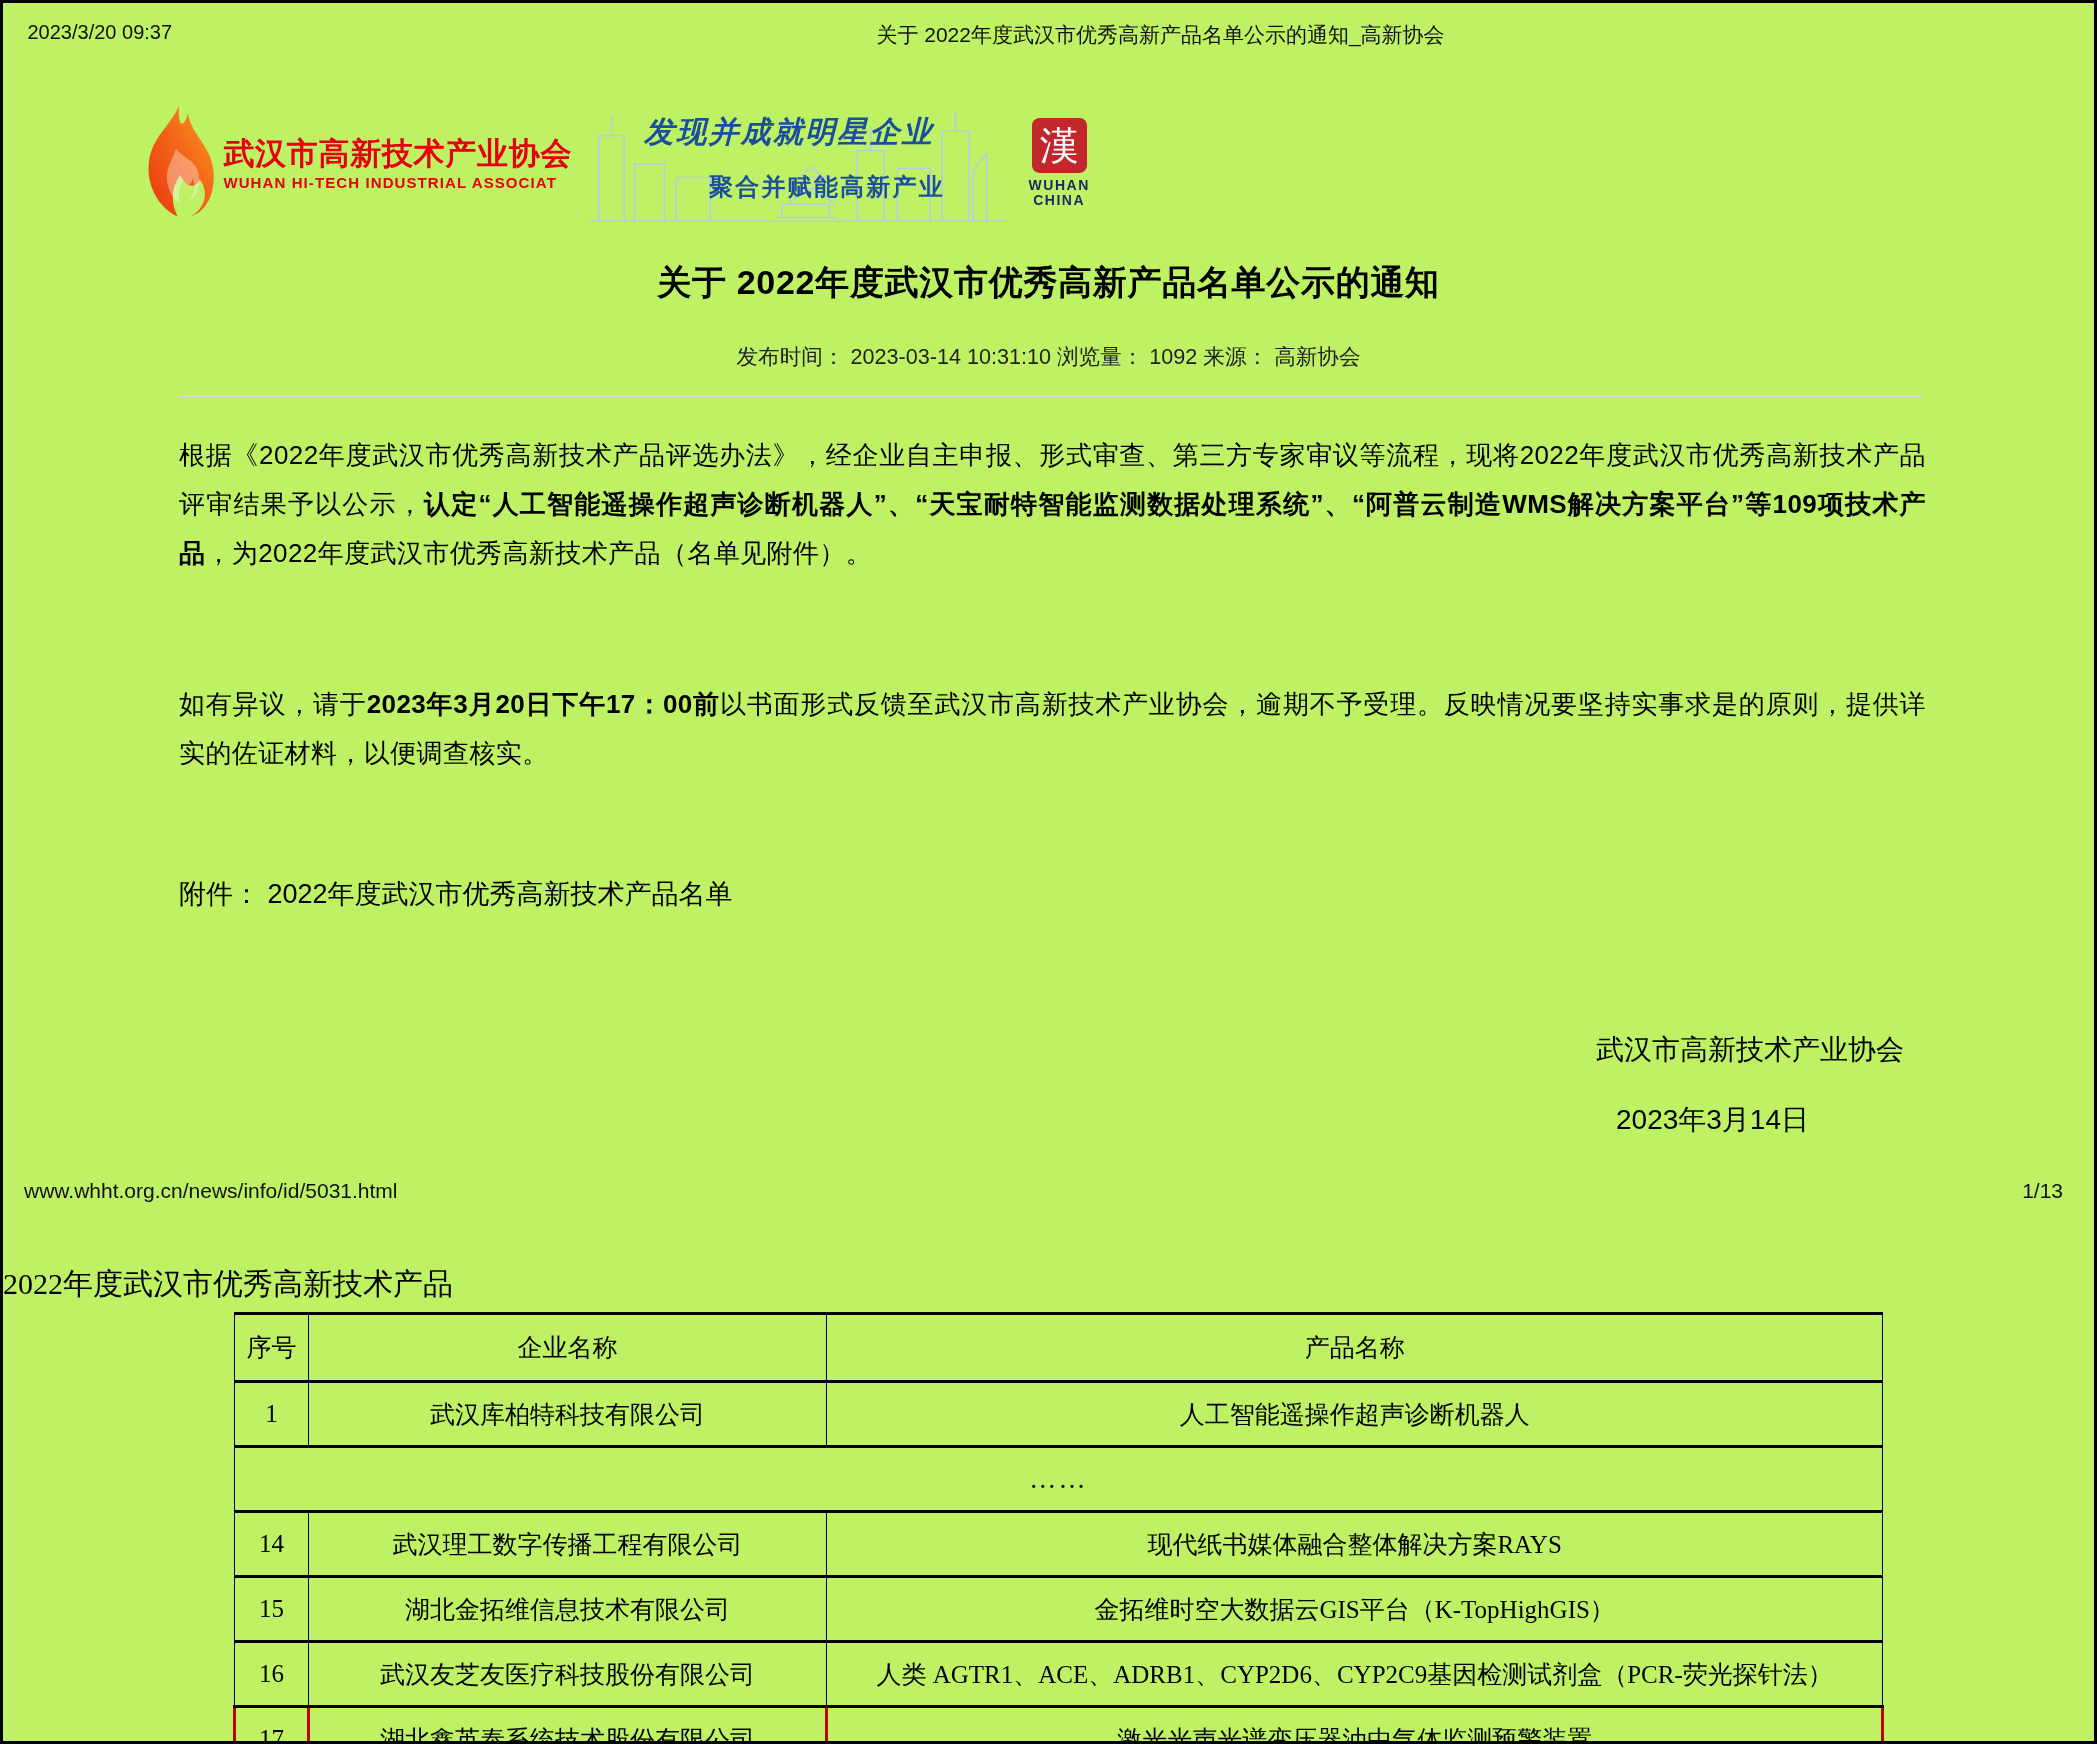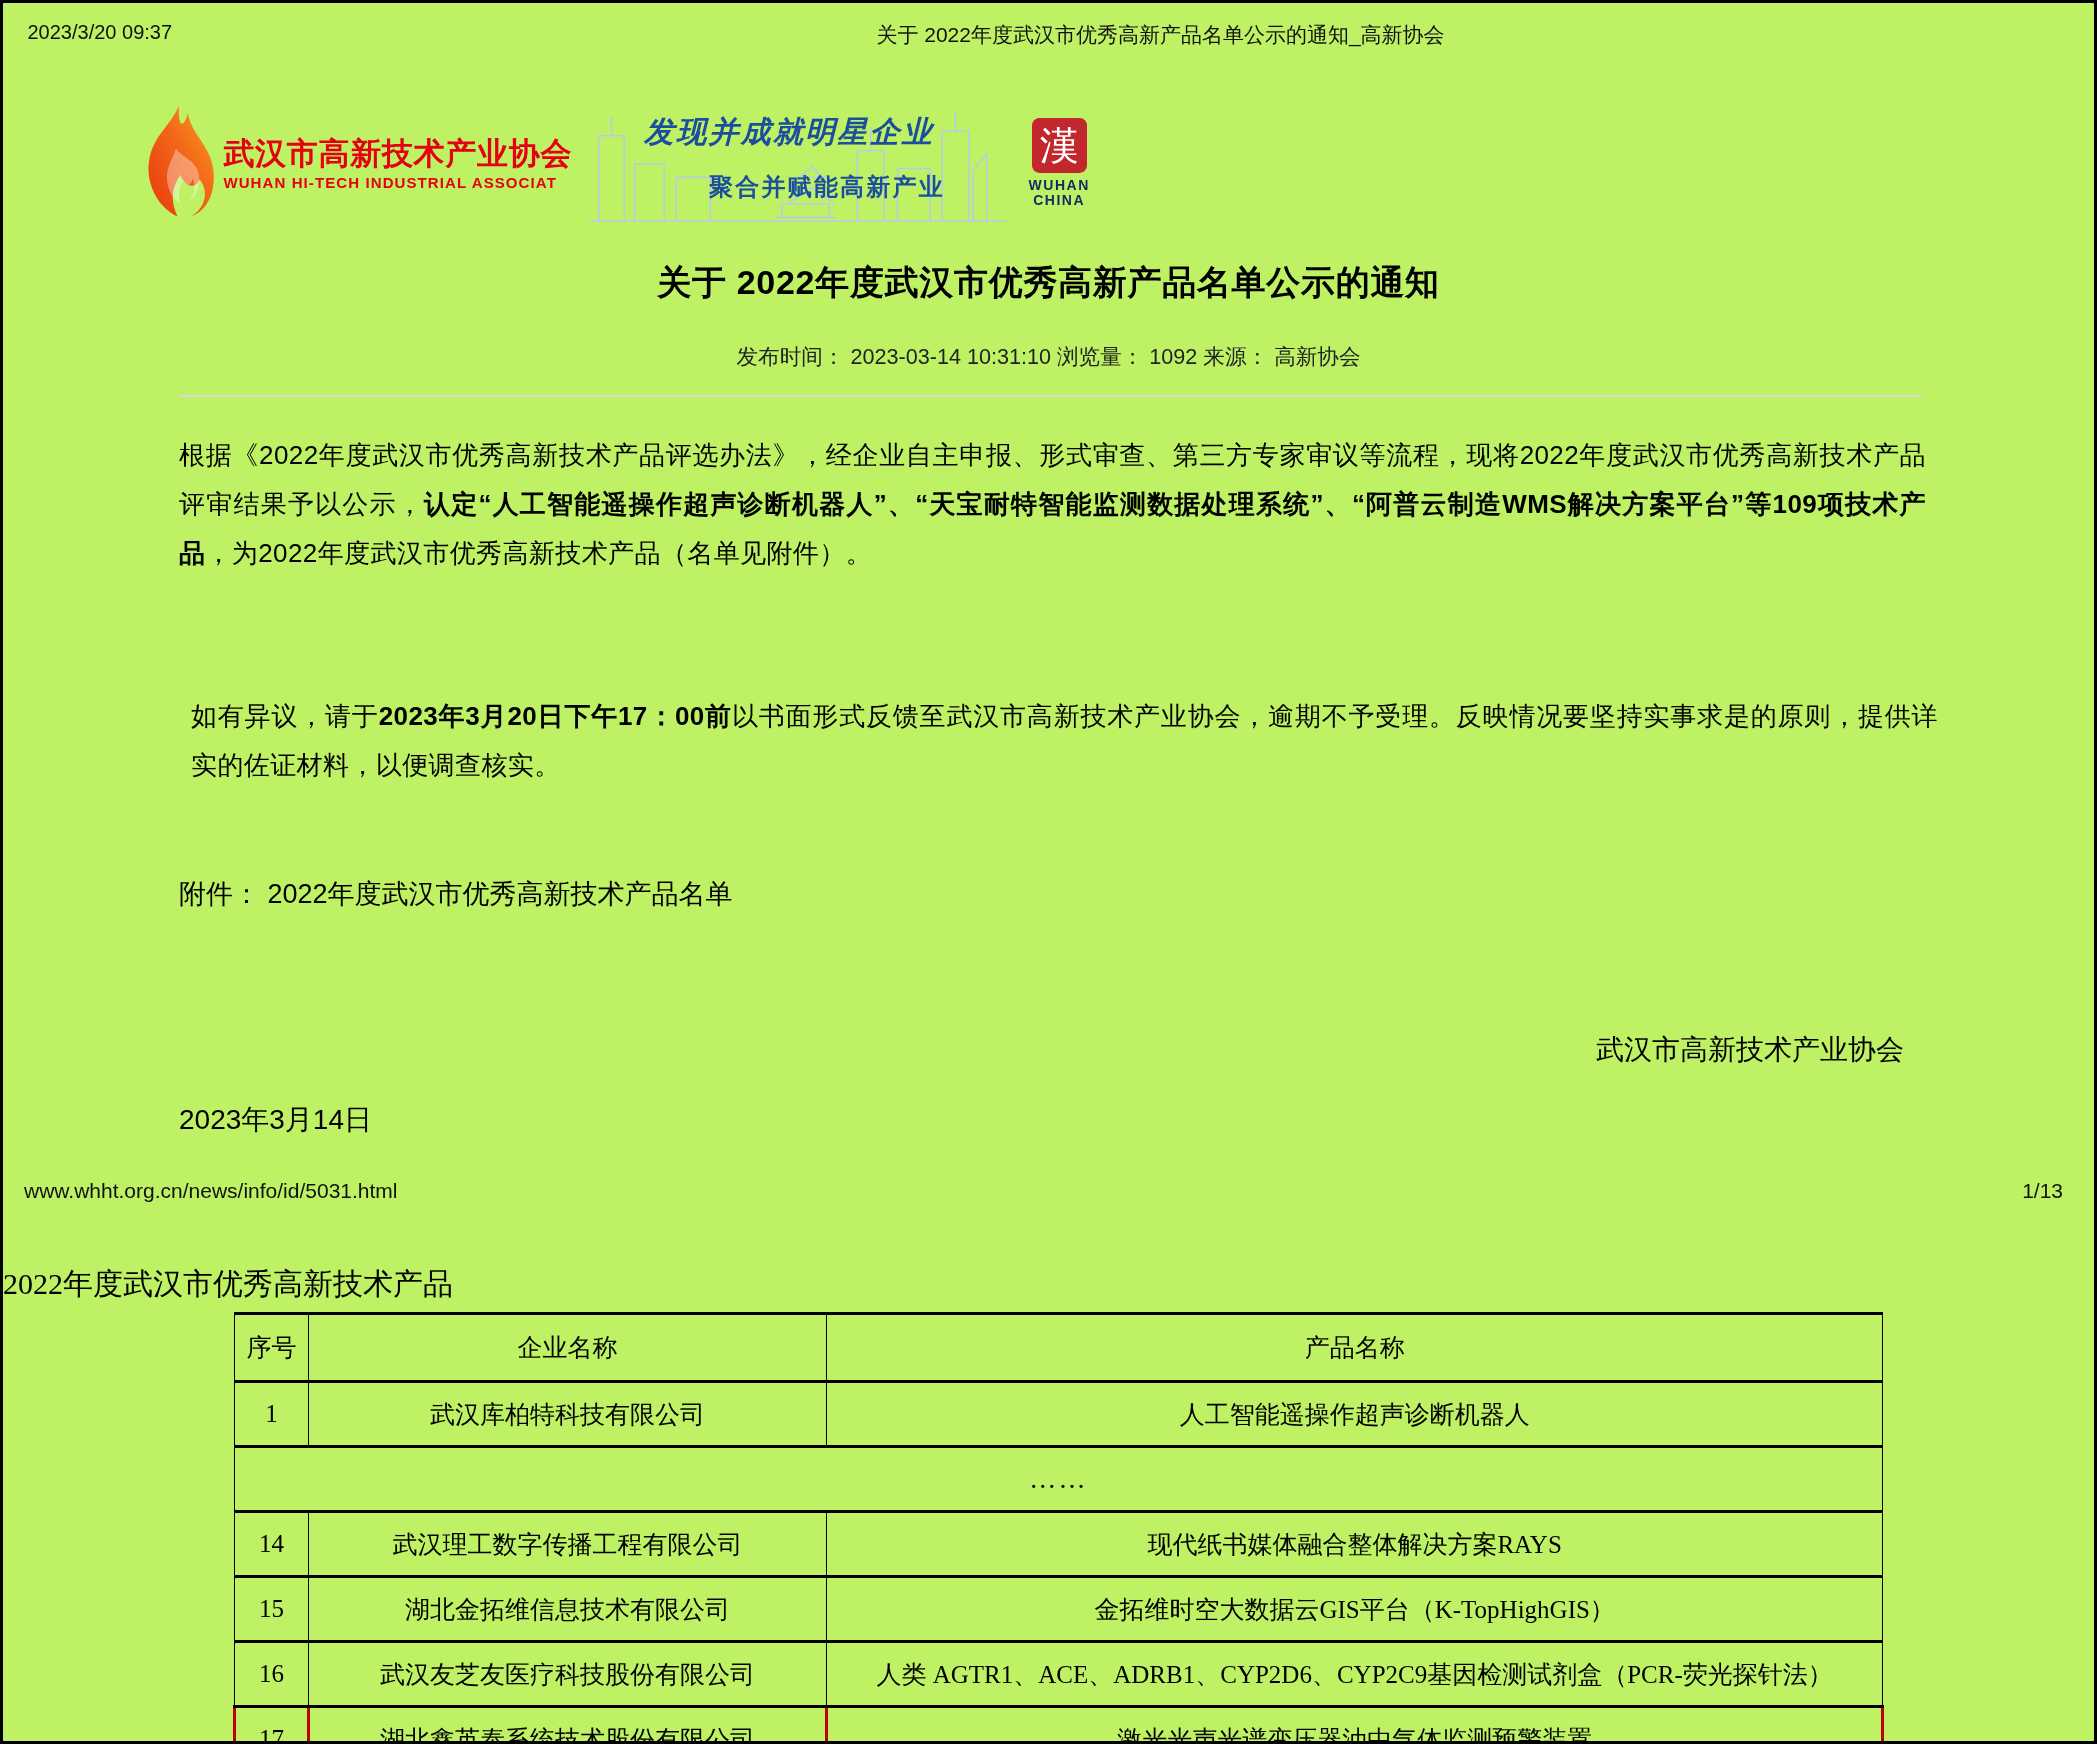--- a/index.html
+++ b/index.html
@@ -33,21 +33,21 @@
   .seal-caption{margin-top:4.5px;font-size:14px;font-weight:700;color:#14295e;letter-spacing:1.5px;line-height:1.1;text-align:center;}
   
   .article-title{position:absolute;left:0;right:0;top:257px;text-align:center;font-size:34px;font-weight:700;letter-spacing:0.7px;}
   .article-meta{position:absolute;left:0;right:0;top:339px;text-align:center;font-size:21.6px;color:#222;}
   .divider{position:absolute;left:176px;right:172px;top:392px;height:1.5px;background:#d8d8d8;}
   .para{position:absolute;left:176px;width:1747px;font-size:26px;line-height:49px;text-align:justify;letter-spacing:0.4px;}
   .p1{top:428px;}
   .p2{top:677px;}
   .attachment{position:absolute;left:176px;top:873px;font-size:27px;}
   .signature{position:absolute;left:176px;right:190px;top:1028px;text-align:right;font-size:28px;}
-  .sign-date{position:absolute;left:176px;right:285px;top:1098px;font-size:28px;}
+  .sign-date{position:absolute;left:176px;right:285px;top:1098px;text-align:right;font-size:28px;}
   .b{font-weight:700;}
   
   .table-title{position:absolute;left:0;right:0;top:1261px;text-align:left;font-size:30px;
                font-family:"Liberation Serif","DejaVu Serif",serif;}
   table.products{position:absolute;left:230px;top:1309px;width:1651px;border-collapse:collapse;
                  font-family:"Liberation Serif","DejaVu Serif",serif;font-size:25px;}
   table.products th,table.products td{
     border:1.5px solid #000;border-top-width:3px;border-bottom-width:3px;
     text-align:center;vertical-align:middle;font-weight:400;padding:0 8px;box-sizing:border-box;
   }
@@ -117,21 +117,21 @@
   </div>
 
   <h1 class="article-title" style="margin:0;">关于 2022年度武汉市优秀高新产品名单公示的通知</h1>
   <div class="article-meta">发布时间： 2023-03-14 10:31:10 浏览量： 1092 来源： 高新协会</div>
   <div class="divider"></div>
 
   <p class="para p1" style="margin:0;">
     <span>根据《2022年度武汉市优秀高新技术产品评选办法》，经企业自主申报、形式审查、第三方专家审议等流程，现将2022年度武汉市优秀高新技术产品评审结果予以公示，</span><span class="b">认定“人工智能遥操作超声诊断机器人”、“天宝耐特智能监测数据处理系统”、“阿普云制造WMS解决方案平台”等109项技术产品</span><span>，为2022年度武汉市优秀高新技术产品（名单见附件）。</span>
   </p>
 
-  <p class="para p2" style="margin:12px;">
+  <p class="para p2" style="margin:0;">
     <span>如有异议，请于</span><span class="b">2023年3月20日下午17：00前</span><span>以书面形式反馈至武汉市高新技术产业协会，逾期不予受理。反映情况要坚持实事求是的原则，提供详实的佐证材料，以便调查核实。</span>
   </p>
 
   <div class="attachment">附件： 2022年度武汉市优秀高新技术产品名单</div>
   <div class="signature">武汉市高新技术产业协会</div>
   <div class="sign-date">2023年3月14日</div>
 
   <div class="pf-url">www.whht.org.cn/news/info/id/5031.html</div>
   <div class="pf-page">1/13</div>
 

